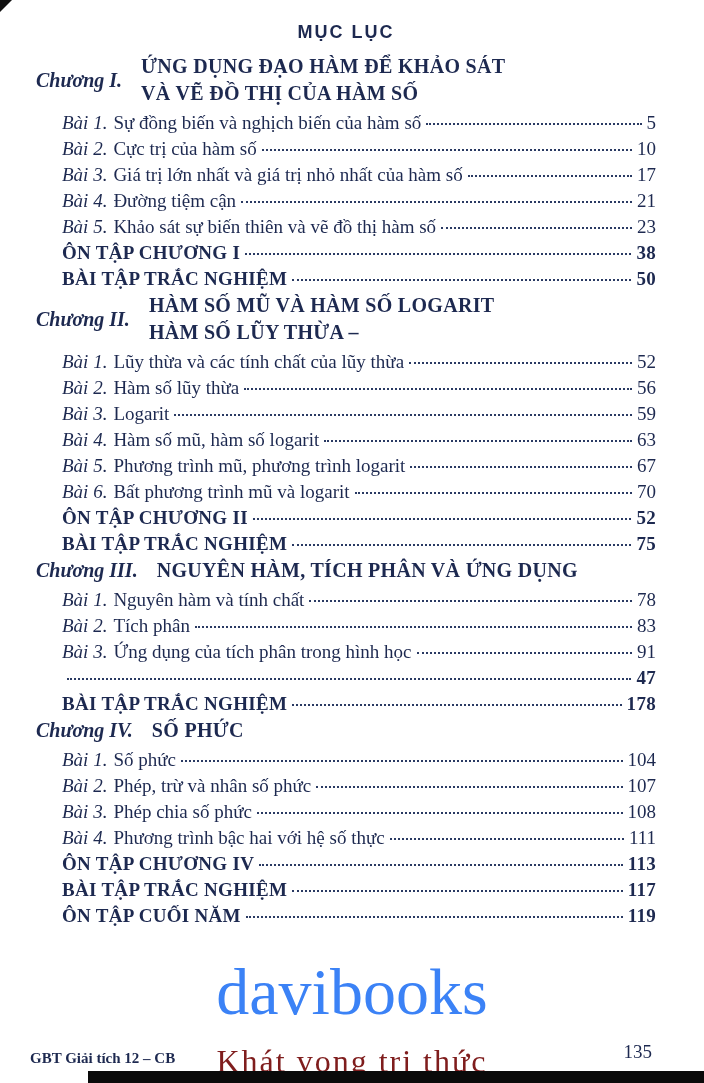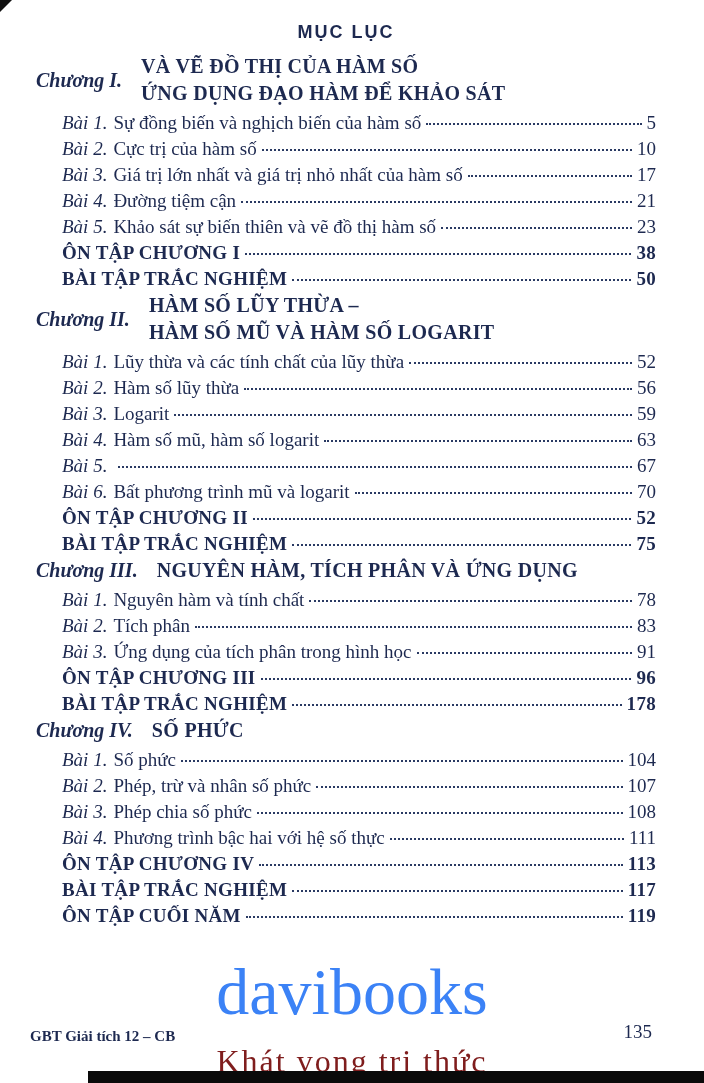--- a/index.html
+++ b/index.html
@@ -54,28 +54,28 @@
     flex:1;
     margin:0 5px;
     border-bottom:2px dotted #2a3a63;
     transform:translateY(-4px);
     min-width:12px;
   }
   .row .pg { white-space:nowrap; }
 
   .footer-left {
     position:absolute;
-    left:30px; bottom:38px;
+    left:30px; bottom:16px;
     font-size:15px;
     font-weight:bold;
     z-index:2;
   }
   .footer-page {
     position:absolute;
-    right:52px; bottom:40px;
+    right:52px; bottom:20px;
     font-size:19px;
     z-index:2;
   }
   .watermark {
     position:absolute;
     left:0; right:0; bottom:6px;
     text-align:center;
     color:#b5b5b5;
     z-index:0;
     pointer-events:none;
@@ -119,22 +119,22 @@
     <div class="wm2">Khát vọng tri thức</div>
   </div>
 
   <div class="content">
     <div class="toc-title">MỤC LỤC</div>
     <div id="chapters">
   <div class="chapter">
     <div class="chap-head">
       <span class="chap-label">Chương I.</span>
       <div class="chap-titles">
+              <div>ỨNG DỤNG ĐẠO HÀM ĐỂ KHẢO SÁT</div>
               <div>VÀ VẼ ĐỒ THỊ CỦA HÀM SỐ</div>
-              <div>ỨNG DỤNG ĐẠO HÀM ĐỂ KHẢO SÁT</div>
             </div>
     </div>
     <div class="rows">
   <div class="row">
     <span class="prefix">Bài 1.</span>
     <span class="text">Sự đồng biến và nghịch biến của hàm số</span>
     <span class="dots"></span>
     <span class="pg">5</span>
   </div>
 
@@ -179,22 +179,22 @@
     <span class="dots"></span>
     <span class="pg">50</span>
   </div>
 </div>
   </div>
 
   <div class="chapter">
     <div class="chap-head">
       <span class="chap-label">Chương II.</span>
       <div class="chap-titles">
+              <div>HÀM SỐ MŨ VÀ HÀM SỐ LOGARIT</div>
               <div>HÀM SỐ LŨY THỪA –</div>
-              <div>HÀM SỐ MŨ VÀ HÀM SỐ LOGARIT</div>
             </div>
     </div>
     <div class="rows">
   <div class="row">
     <span class="prefix">Bài 1.</span>
     <span class="text">Lũy thừa và các tính chất của lũy thừa</span>
     <span class="dots"></span>
     <span class="pg">52</span>
   </div>
 
@@ -214,20 +214,21 @@
 
   <div class="row">
     <span class="prefix">Bài 4.</span>
     <span class="text">Hàm số mũ, hàm số logarit</span>
     <span class="dots"></span>
     <span class="pg">63</span>
   </div>
 
   <div class="row">
     <span class="prefix">Bài 5.</span>
+    <span class="text">Phương trình mũ, phương trình logarit</span>
     <span class="dots"></span>
     <span class="pg">67</span>
   </div>
 
   <div class="row">
     <span class="prefix">Bài 6.</span>
     <span class="text">Bất phương trình mũ và logarit</span>
     <span class="dots"></span>
     <span class="pg">70</span>
   </div>
@@ -272,23 +273,22 @@
 
   <div class="row">
     <span class="prefix">Bài 3.</span>
     <span class="text">Ứng dụng của tích phân trong hình học</span>
     <span class="dots"></span>
     <span class="pg">91</span>
   </div>
 
   <div class="row bold">
 
-    <span class="text">ÔN TẬP CHƯƠNG III</span>
-    <span class="dots"></span>
-    <span class="pg">96</span>
+    <span class="dots"></span>
+    <span class="pg">47</span>
   </div>
 
   <div class="row bold">
 
     <span class="text">BÀI TẬP TRẮC NGHIỆM</span>
     <span class="dots"></span>
     <span class="pg">178</span>
   </div>
 </div>
   </div>

